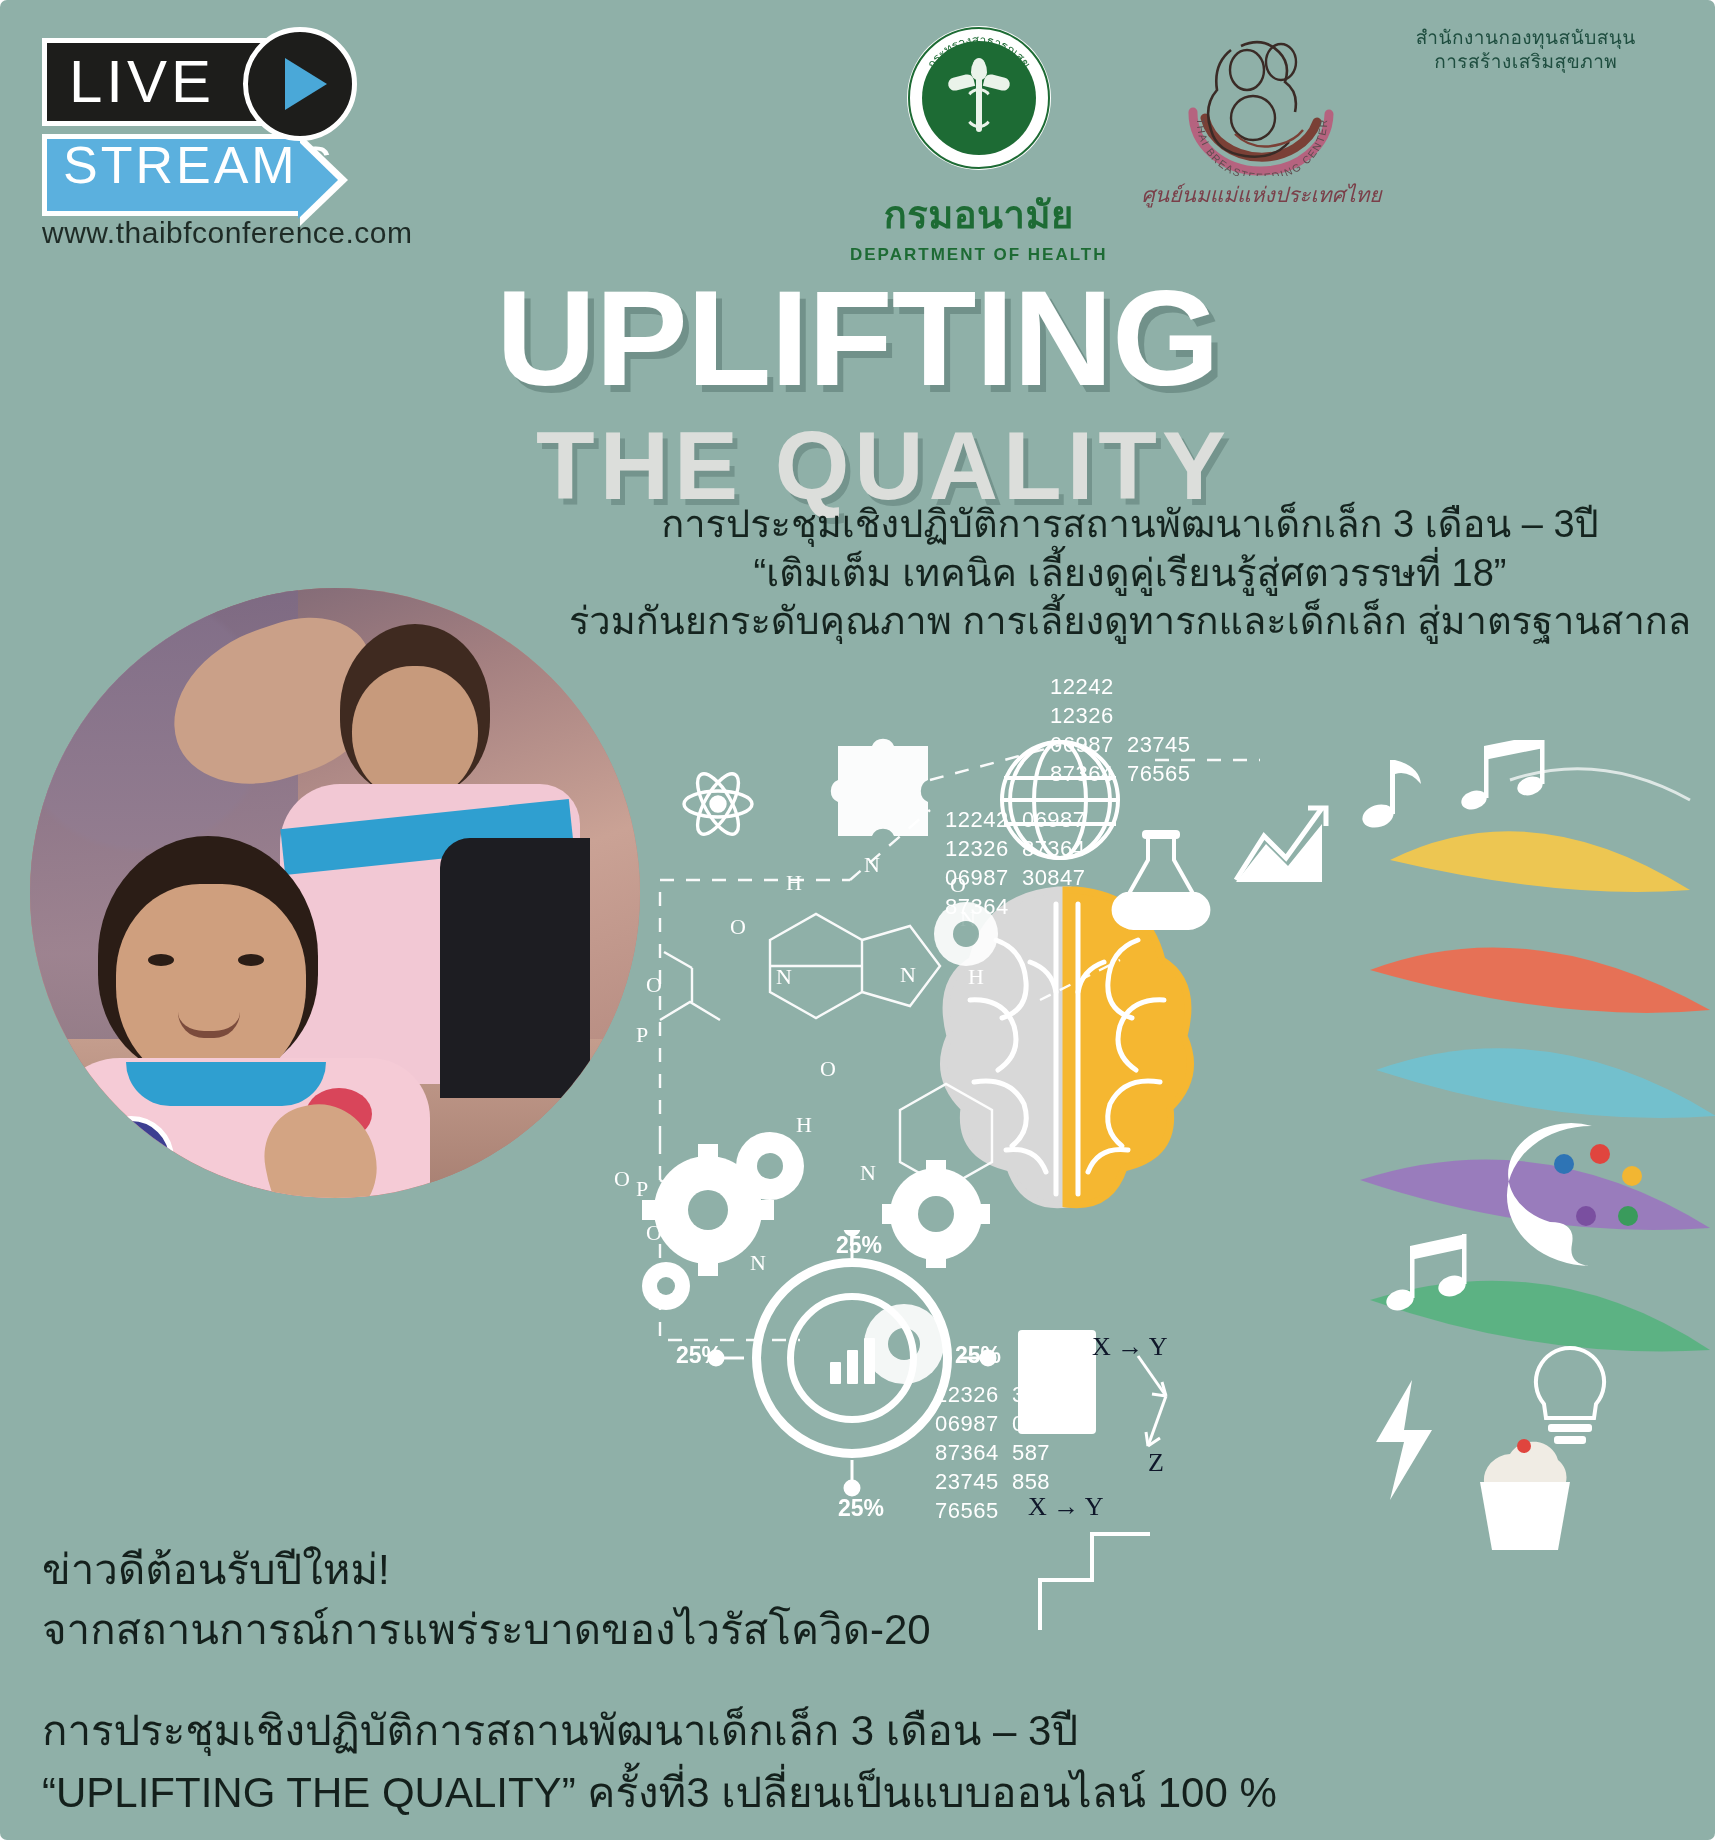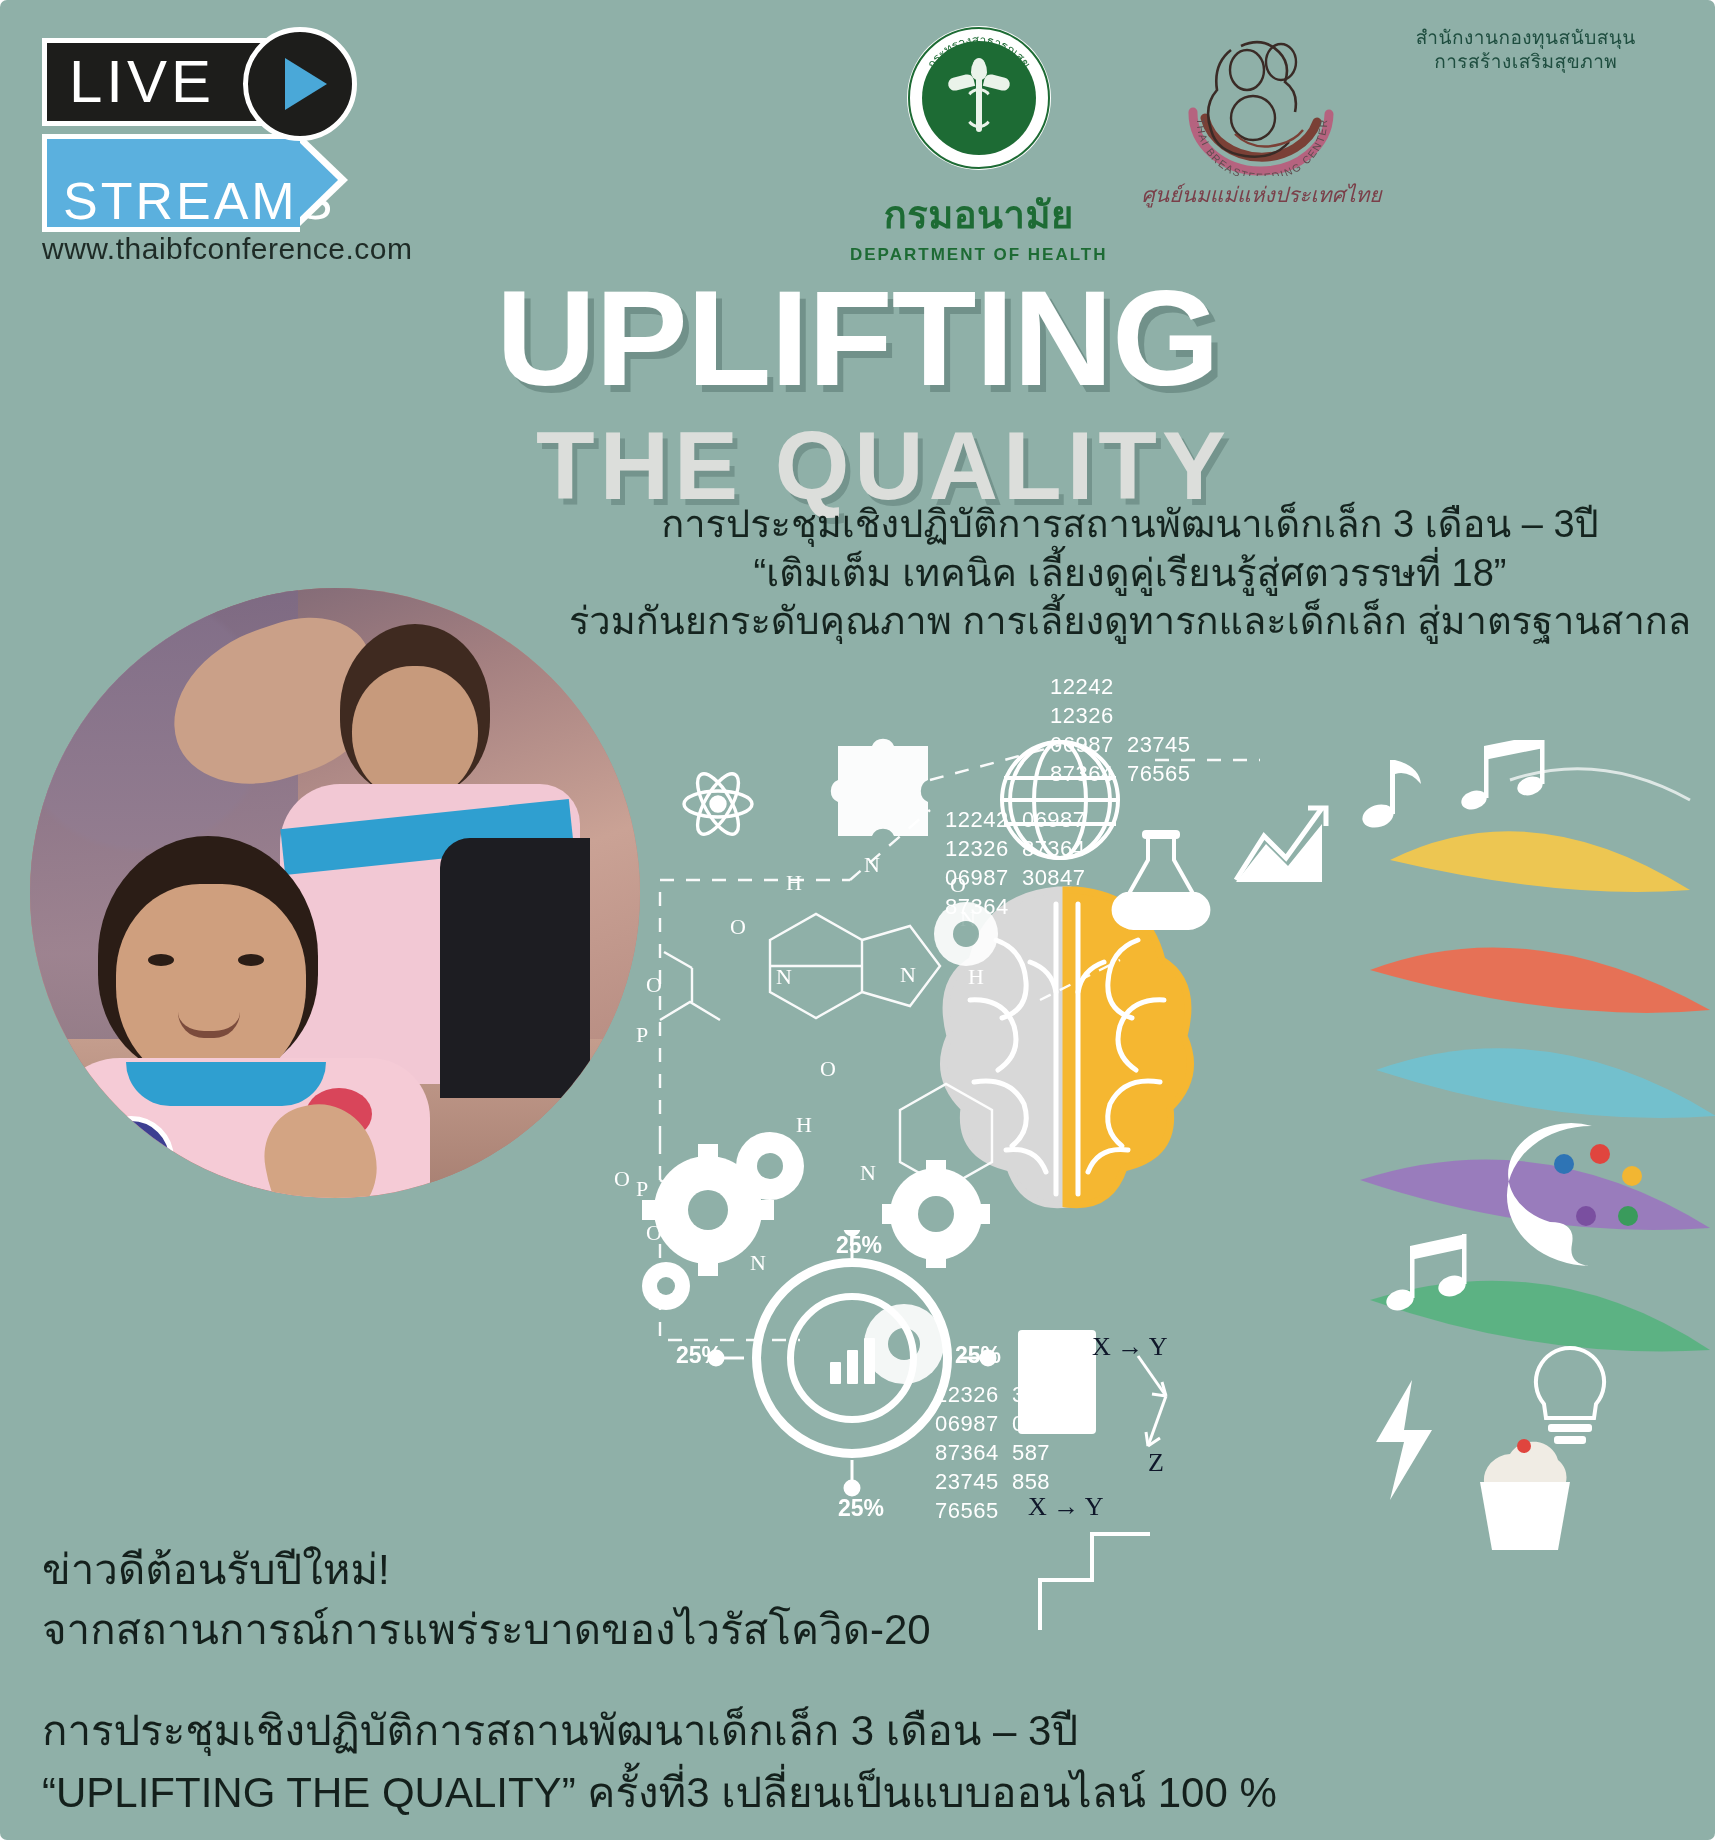--- a/index.html
+++ b/index.html
@@ -46,25 +46,25 @@
   .play-tri {
     width: 0; height: 0;
     border-left: 42px solid #4aa8d8;
     border-top: 26px solid transparent;
     border-bottom: 26px solid transparent;
     margin-left: 12px;
   }
   .streams-row {
     position: relative;
     margin-top: 8px;
-    width: 258px; height: 98px;
+    width: 258px; height: 82px;
     background: #5bb0de;
     border: 5px solid #ffffff;
     border-right: none;
-    display: flex; align-items: flex-end;
+    display: flex; align-items: flex-start;
   }
   .streams-word {
     color: #ffffff;
     font-size: 52px;
     letter-spacing: 3px;
     padding-left: 16px;
     line-height: 1;
     white-space: nowrap;
   }
   .streams-arrow {

